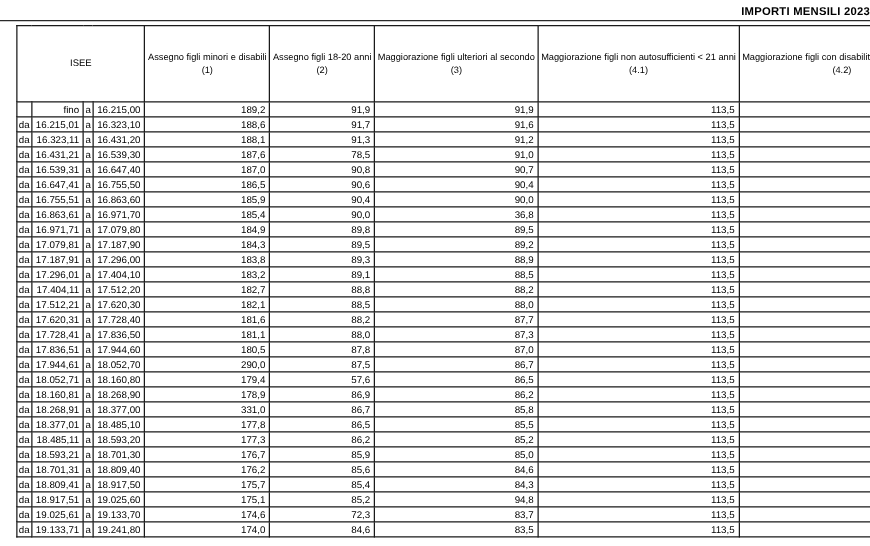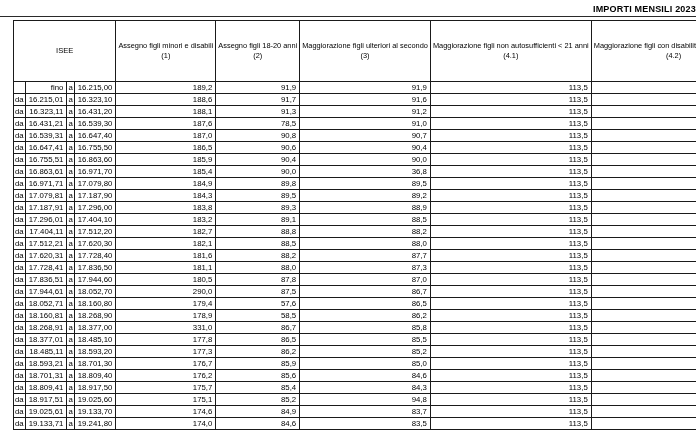--- a/index.html
+++ b/index.html
@@ -269,21 +269,21 @@
           <td class="c-right">86,5</td>
           <td class="c-right">113,5</td>
           <td class="c-right">102,7</td>
         </tr>
         <tr>
           <td class="c-center">da</td>
           <td class="c-right">18.160,81</td>
           <td class="c-center">a</td>
           <td class="c-right">18.268,90</td>
           <td class="c-right">178,9</td>
-          <td class="c-right">58,5</td>
+          <td class="c-right">86,9</td>
           <td class="c-right">86,2</td>
           <td class="c-right">113,5</td>
           <td class="c-right">102,7</td>
         </tr>
         <tr>
           <td class="c-center">da</td>
           <td class="c-right">18.268,91</td>
           <td class="c-center">a</td>
           <td class="c-right">18.377,00</td>
           <td class="c-right">331,0</td>
@@ -357,21 +357,21 @@
           <td class="c-right">94,8</td>
           <td class="c-right">113,5</td>
           <td class="c-right">102,7</td>
         </tr>
         <tr>
           <td class="c-center">da</td>
           <td class="c-right">19.025,61</td>
           <td class="c-center">a</td>
           <td class="c-right">19.133,70</td>
           <td class="c-right">174,6</td>
-          <td class="c-right">84,9</td>
+          <td class="c-right">72,3</td>
           <td class="c-right">83,7</td>
           <td class="c-right">113,5</td>
           <td class="c-right">102,7</td>
         </tr>
         <tr>
           <td class="c-center">da</td>
           <td class="c-right">19.133,71</td>
           <td class="c-center">a</td>
           <td class="c-right">19.241,80</td>
           <td class="c-right">174,0</td>

